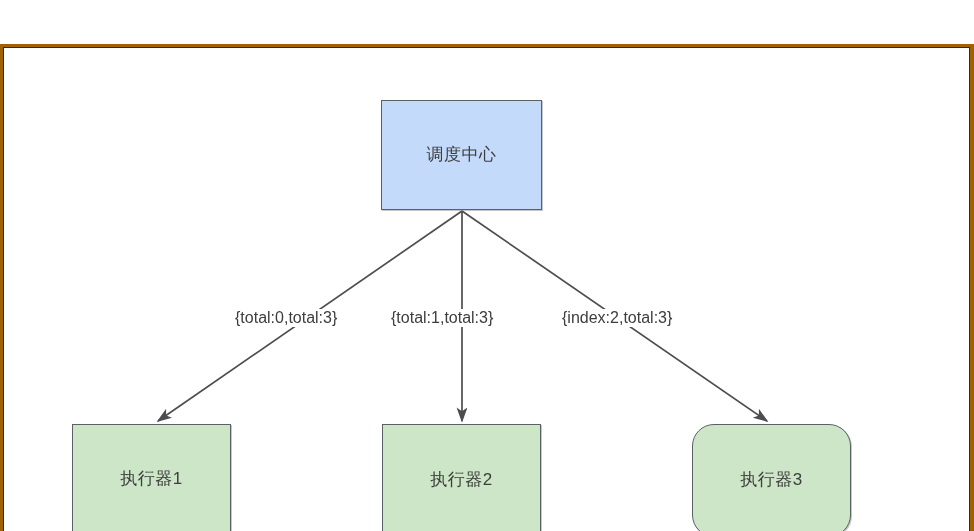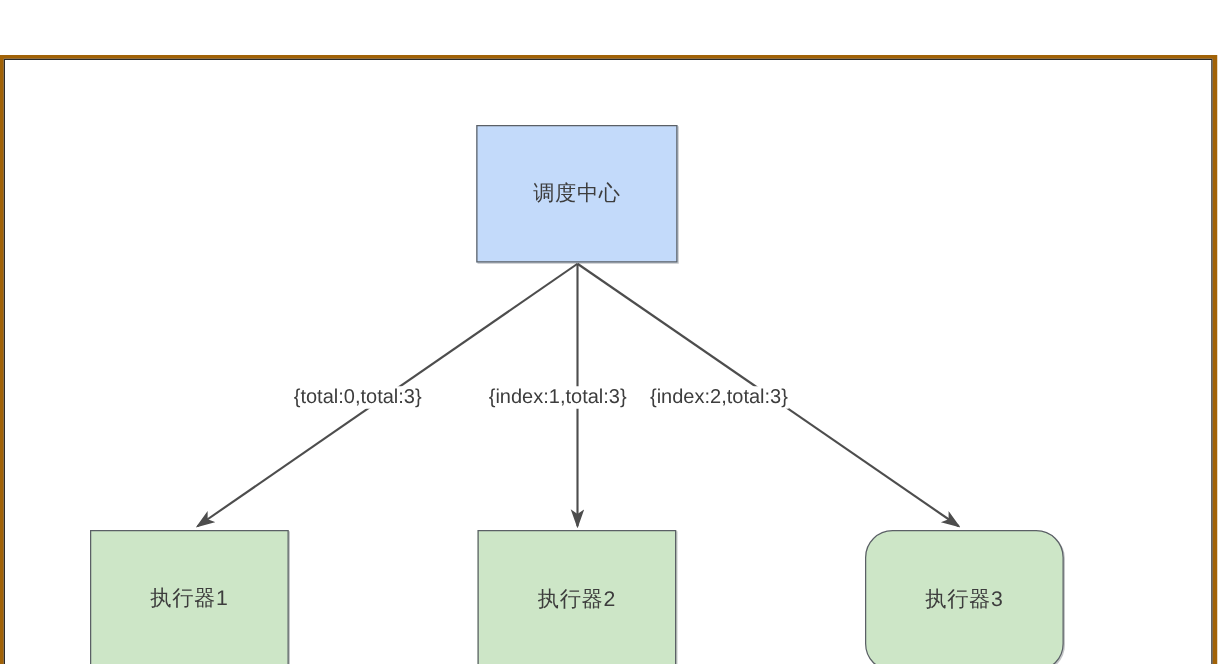--- a/index.html
+++ b/index.html
@@ -79,21 +79,21 @@
     position: absolute;
     font-size: 16px;
     color: #3d3d3d;
     white-space: nowrap;
     background: #ffffff;
     padding: 0 1px;
     line-height: 1.1;
   }
   #edge-label-0 { left: 234px; top: 265px; }
   #edge-label-1 { left: 390px; top: 265px; }
-  #edge-label-2 { left: 519px; top: 265px; }
+  #edge-label-2 { left: 561px; top: 265px; }
 </style>
 </head>
 <body>
 
 <div id="canvas">
 
   <div id="frame"></div>
 
   <svg class="diagram-svg" viewBox="0 0 974 531" xmlns="http://www.w3.org/2000/svg">
     <defs>
@@ -120,17 +120,17 @@
   <div class="node" id="node-executor-2" style="background:#cde6c7;">
     <span class="node-label">执行器2</span>
   </div>
 
   <div class="node" id="node-executor-3" style="background:#cde6c7;border-radius:22px;">
     <span class="node-label">执行器3</span>
   </div>
 
   <div class="edge-label" id="edge-label-0">{total:0,total:3}</div>
 
-  <div class="edge-label" id="edge-label-1">{index:1,total:3}</div>
+  <div class="edge-label" id="edge-label-1">{total:1,total:3}</div>
 
   <div class="edge-label" id="edge-label-2">{index:2,total:3}</div>
 
 </div>
 
 </body></html>

